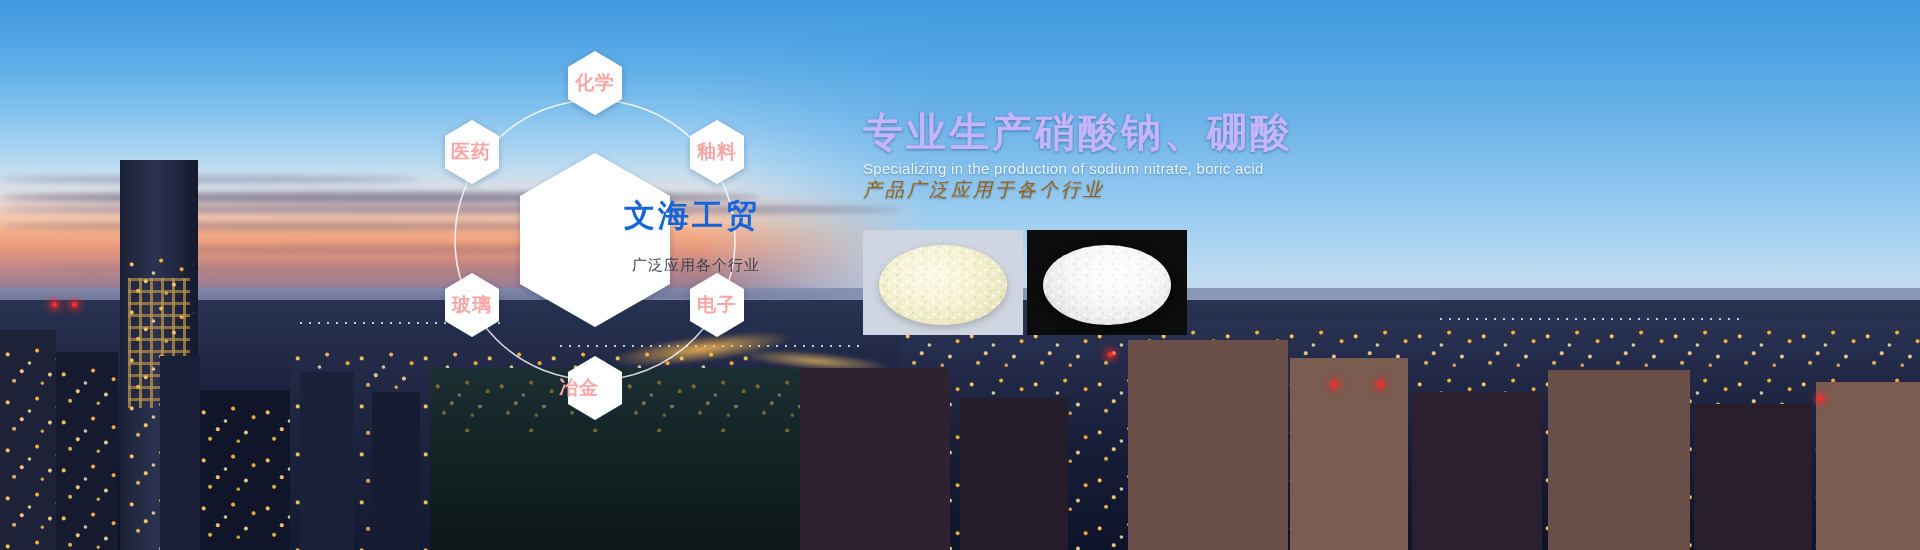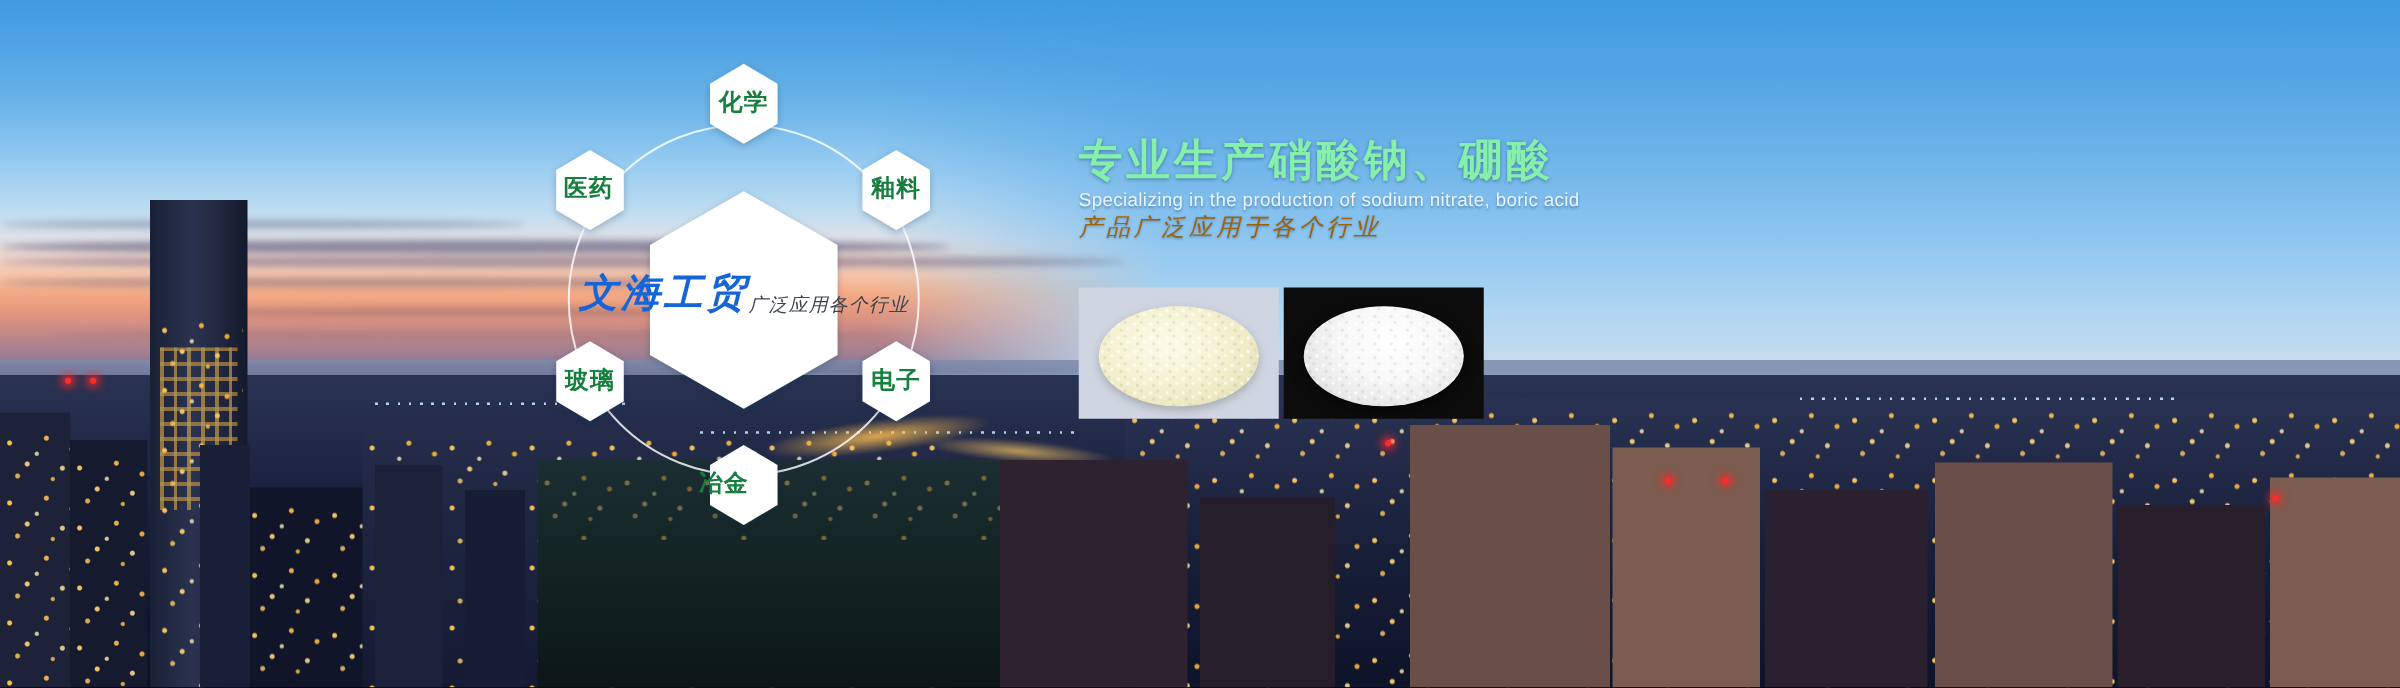--- a/index.html
+++ b/index.html
@@ -102,45 +102,44 @@
     position:absolute;height:2px;
     background-image:repeating-linear-gradient(to right,#bfe6ff 0 2px,rgba(0,0,0,0) 2px 9px);
     opacity:.9;
   }
 
   
   #hexgraphic{position:absolute;left:430px;top:25px;width:330px;height:420px;}
   #hexgraphic svg{position:absolute;left:0;top:0;overflow:visible;}
   .hexlabel{
     position:absolute;
-    color:#15803d;
+    color:#fca5a5;
     font-weight:bold;
     letter-spacing:1px;
     text-align:center;
     white-space:nowrap;
     pointer-events:none;
   }
   .hex-small-label{font-size:19px;line-height:1;}
   .hex-center-title{
     color:#1565d8;font-weight:bold;font-size:31px;letter-spacing:3px;white-space:nowrap;
   }
   .hex-center-sub{
     color:#3c4450;font-size:15px;letter-spacing:1px;white-space:nowrap;margin-top:19px;
   }
   #hexcenter-text{
     position:absolute;left:0;top:0;width:330px;height:420px;
-    display:flex;flex-direction:row;align-items:center;justify-content:center;
+    display:flex;flex-direction:column;align-items:flex-end;justify-content:center;
     pointer-events:none;
-    font-style:italic;
   }
 
   
   #copy{position:absolute;left:863px;top:105px;width:700px;}
   #headline{
-    color:#86efac;font-size:35px;font-weight:bold;letter-spacing:3px;
+    color:#c4b5fd;font-size:40px;font-weight:bold;letter-spacing:3px;
     text-shadow:0 1px 3px rgba(0,40,90,.45);white-space:nowrap;
   }
   #subline{
     color:#eaf4ff;font-size:15px;letter-spacing:.3px;white-space:nowrap;
     text-shadow:0 1px 2px rgba(0,40,90,.4);
   }
   #tagline{
     color:#a16207;font-size:19px;white-space:nowrap;
     font-family:"Liberation Serif","DejaVu Serif",serif;
     font-style:italic;letter-spacing:3px;

